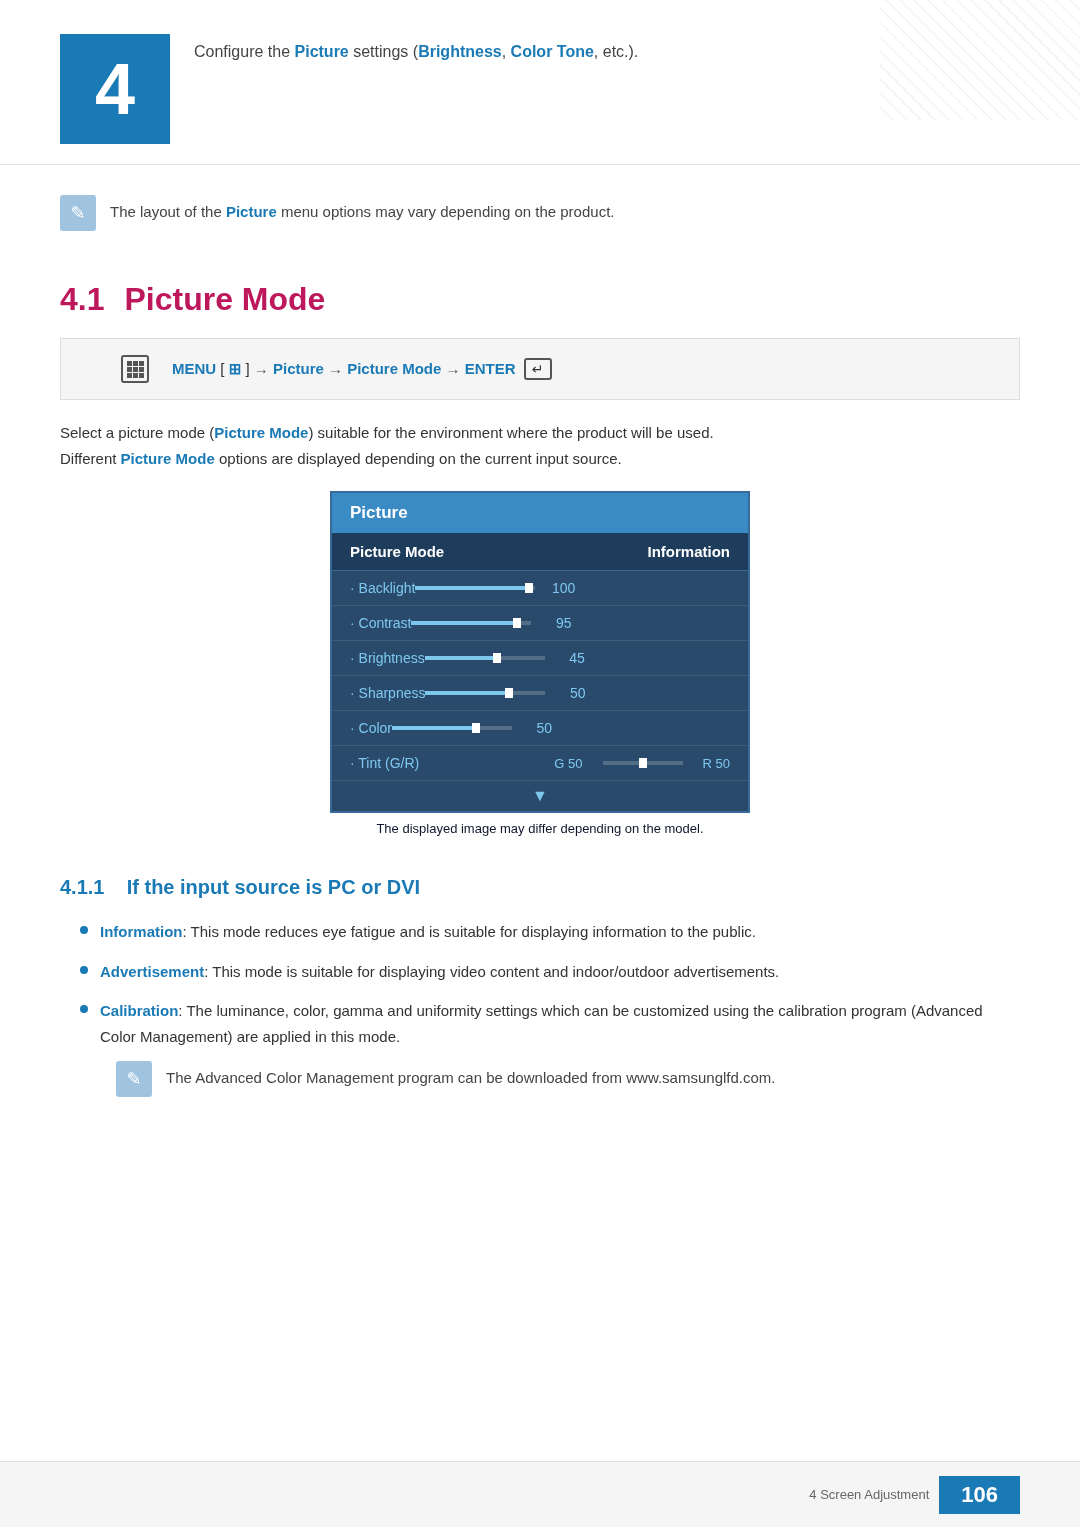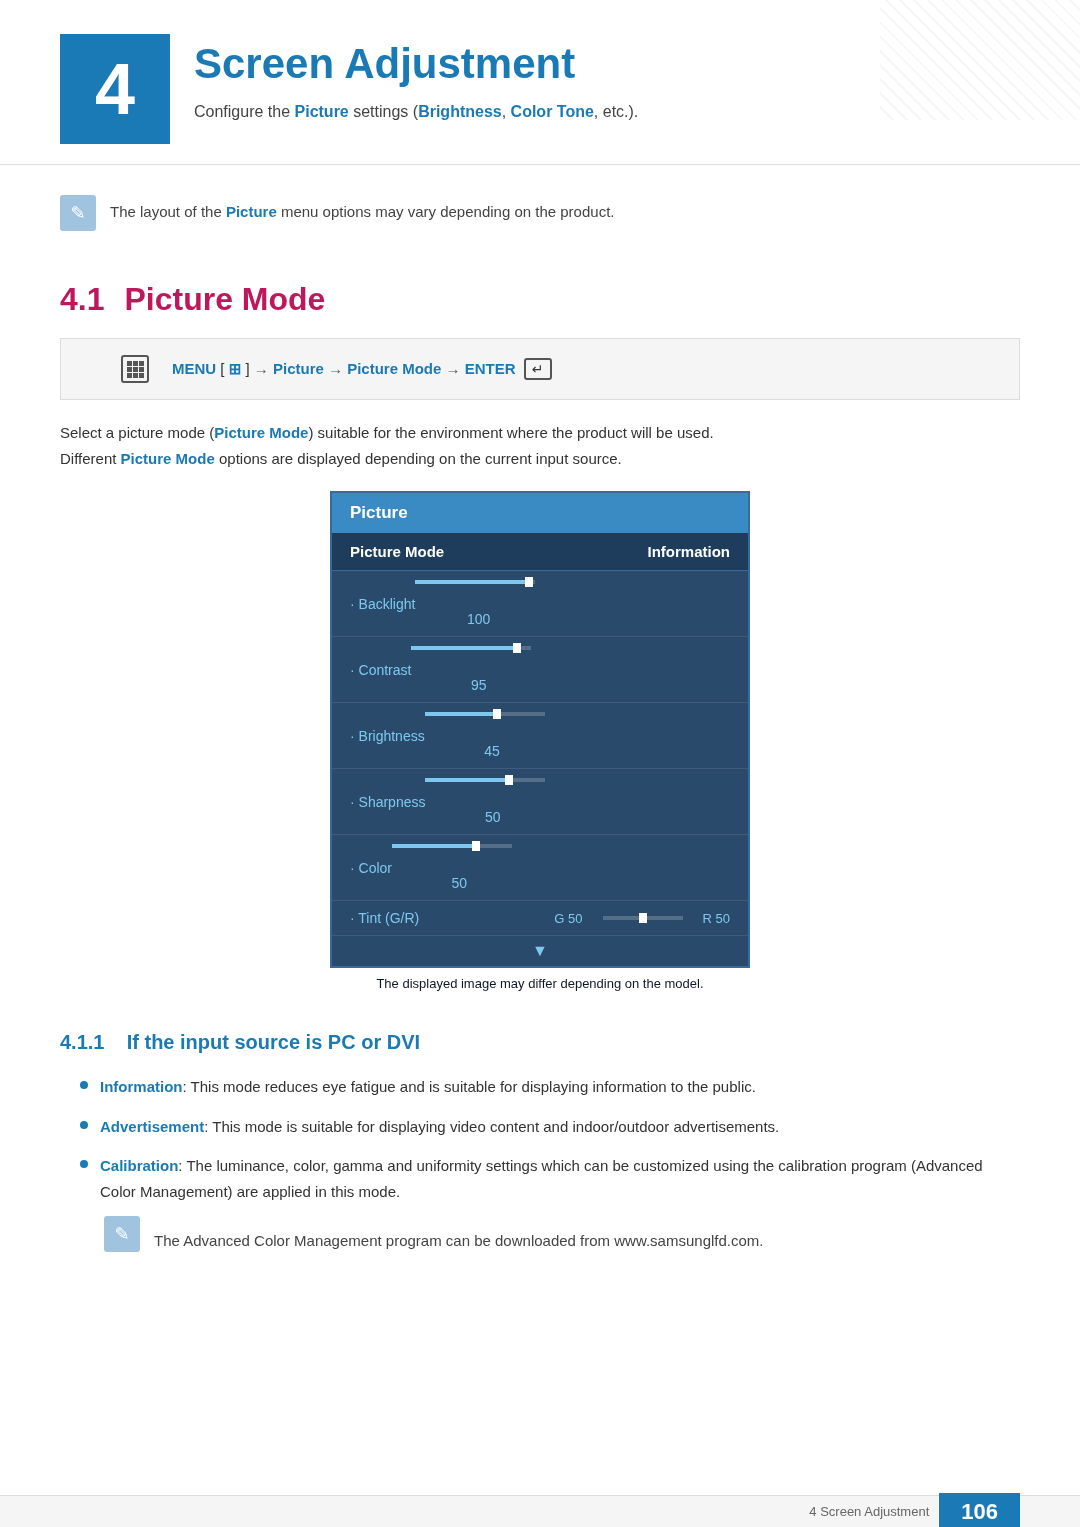--- a/index.html
+++ b/index.html
@@ -225,22 +225,21 @@
     }
 
     .widget-row-label {
       color: #7ec8f0;
       font-size: 14px;
     }
 
     .widget-row-right {
       display: flex;
       align-items: center;
-      gap: 27px;
-      flex-direction: column;
+      gap: 10px;
     }
 
     .widget-bar-container {
       width: 120px;
       height: 4px;
       background: rgba(255,255,255,0.2);
       position: relative;
     }
 
     .widget-bar-fill {
@@ -379,21 +378,21 @@
       margin: 10px 80px 10px 100px;
       gap: 14px;
     }
 
     
     .page-footer {
       position: absolute;
       bottom: 0;
       left: 0;
       right: 0;
-      height: 32px;
+      height: 66px;
       display: flex;
       align-items: center;
       justify-content: flex-end;
       padding: 0 60px;
       background: #f5f5f5;
       border-top: 1px solid #ddd;
     }
 
     .footer-text {
       font-size: 13px;
@@ -441,21 +440,20 @@
       height: 5px;
     }
   </style>
 </head>
 <body>
 
 <div class="header-section">
   <div class="header-bg"></div>
   <div class="chapter-number-box">4</div>
   <div class="header-text">
-    <div class="header-title">Screen Adjustment</div>
     <div class="header-subtitle">
       <span>Configure the </span><strong>Picture</strong><span> settings (</span><strong>Brightness</strong><span>, </span><strong>Color Tone</strong><span>, etc.).</span>
     </div>
   </div>
 </div>
 
 <div class="note-box">
   <div class="note-icon-img"></div>
   <div class="note-text">
     <span>The layout of the </span><strong>Picture</strong><span> menu options may vary depending on the product.</span>
@@ -595,21 +593,21 @@
   </li>
   <li>
     <div class="bullet-dot"></div>
     <span><strong>Advertisement</strong>: This mode is suitable for displaying video content and indoor/outdoor advertisements.</span>
   </li>
   <li>
     <div class="bullet-dot"></div>
     <div>
       <span><strong>Calibration</strong>: The luminance, color, gamma and uniformity settings which can be customized using the calibration program (Advanced Color Management) are applied in this mode.</span>
       
-      <div class="sub-note-box" style="margin-top: 12px; margin-left: 4px; align-items: flex-end;">
+      <div class="sub-note-box" style="margin-top: 12px; margin-left: 16px;">
         <div class="note-icon-img"></div>
         <div class="note-text">The Advanced Color Management program can be downloaded from www.samsunglfd.com.</div>
       </div>
     </div>
   </li>
 </ul>
 
 <div class="page-footer">
   <span class="footer-text">4 Screen Adjustment</span>
   <div class="page-number-box">106</div>

